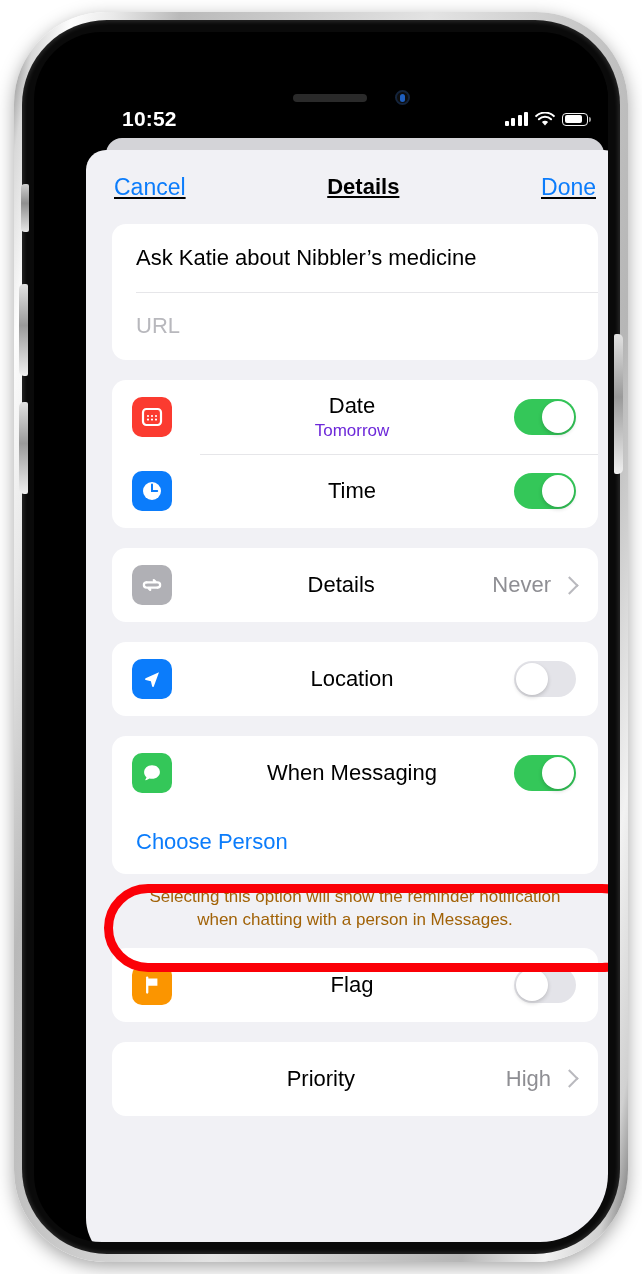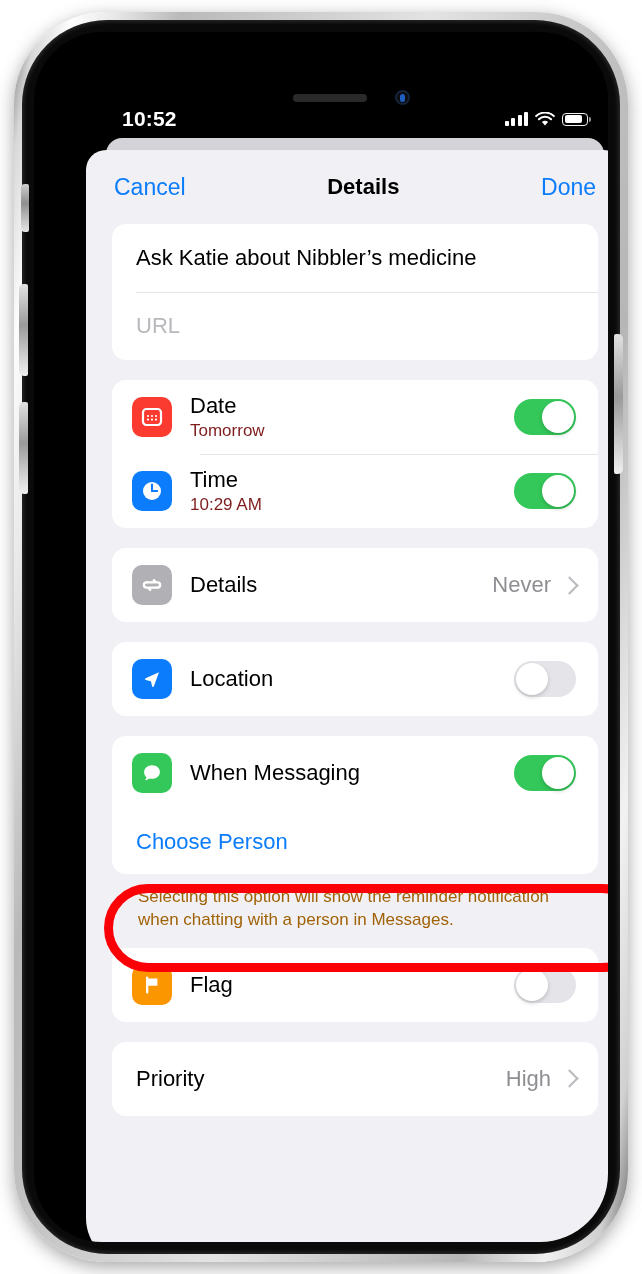--- a/index.html
+++ b/index.html
@@ -22,20 +22,21 @@
     left: 14px;
     top: 12px;
     width: 614px;
     height: 1250px;
     border-radius: 92px;
     background: linear-gradient(100deg,
         #6e6e6e 0%, #d8d8d8 3%, #fdfdfd 7%, #e9e9e9 12%,
         #b9b9b9 20%, #e3e3e3 50%,
         #b6b6b6 80%, #f2f2f2 90%, #d0d0d0 96%, #5f5f5f 100%);
     box-shadow: 0 5px 18px rgba(0,0,0,.35);
+    text-align: center;
   }
   .phone-inner {
     position: absolute;
     left: 8px;
     top: 8px;
     right: 8px;
     bottom: 8px;
     border-radius: 85px;
     background: #0a0a0a;
     box-shadow: inset 0 0 4px 2px rgba(255,255,255,.12);
@@ -194,20 +195,21 @@
     overflow: hidden;
   }
 
   .navbar {
     height: 74px;
     display: flex;
     align-items: center;
     justify-content: space-between;
     padding: 0 28px;
     box-sizing: border-box;
+    text-decoration: underline;
   }
   .nav-btn {
     font-size: 23px;
     color: #0b7cfb;
     white-space: nowrap;
   }
   .nav-title {
     font-size: 22px;
     font-weight: bold;
     color: #000;
@@ -270,21 +272,21 @@
     justify-content: center;
   }
   .row-label-wrap { flex: 1 1 auto; min-width: 0; }
   .row-label {
     font-size: 22px;
     color: #000;
     line-height: 1.15;
   }
   .row-sub {
     font-size: 17px;
-    color: #7f1d1d;
+    color: #6d28d9;
     margin-top: 2px;
   }
   .row-value {
     font-size: 22px;
     color: #8e8e93;
     margin-right: 12px;
   }
   .chevron {
     width: 11px; height: 11px;
     border-right: 2.6px solid #b9b9be;
@@ -430,21 +432,20 @@
 
             <div class="row divided">
               <span class="row-icon" style="background:#0b7cfb">
                 <svg width="26" height="26" viewBox="0 0 26 26">
                   <circle cx="13" cy="13" r="9" fill="#fff"></circle>
                   <path d="M13 6.6V13h5.2" stroke="#0b7cfb" stroke-width="2" stroke-linecap="round" fill="none"></path>
                 </svg>
               </span>
               <span class="row-label-wrap">
                 <span class="row-label" style="display:block">Time</span>
-                <span class="row-sub" style="display:block">10:29 AM</span>
               </span>
               <span class="toggle on">
                   <span class="knob"></span>
                 </span>
             </div>
 
           </div>
 
           <div class="card">
             <div class="row">

